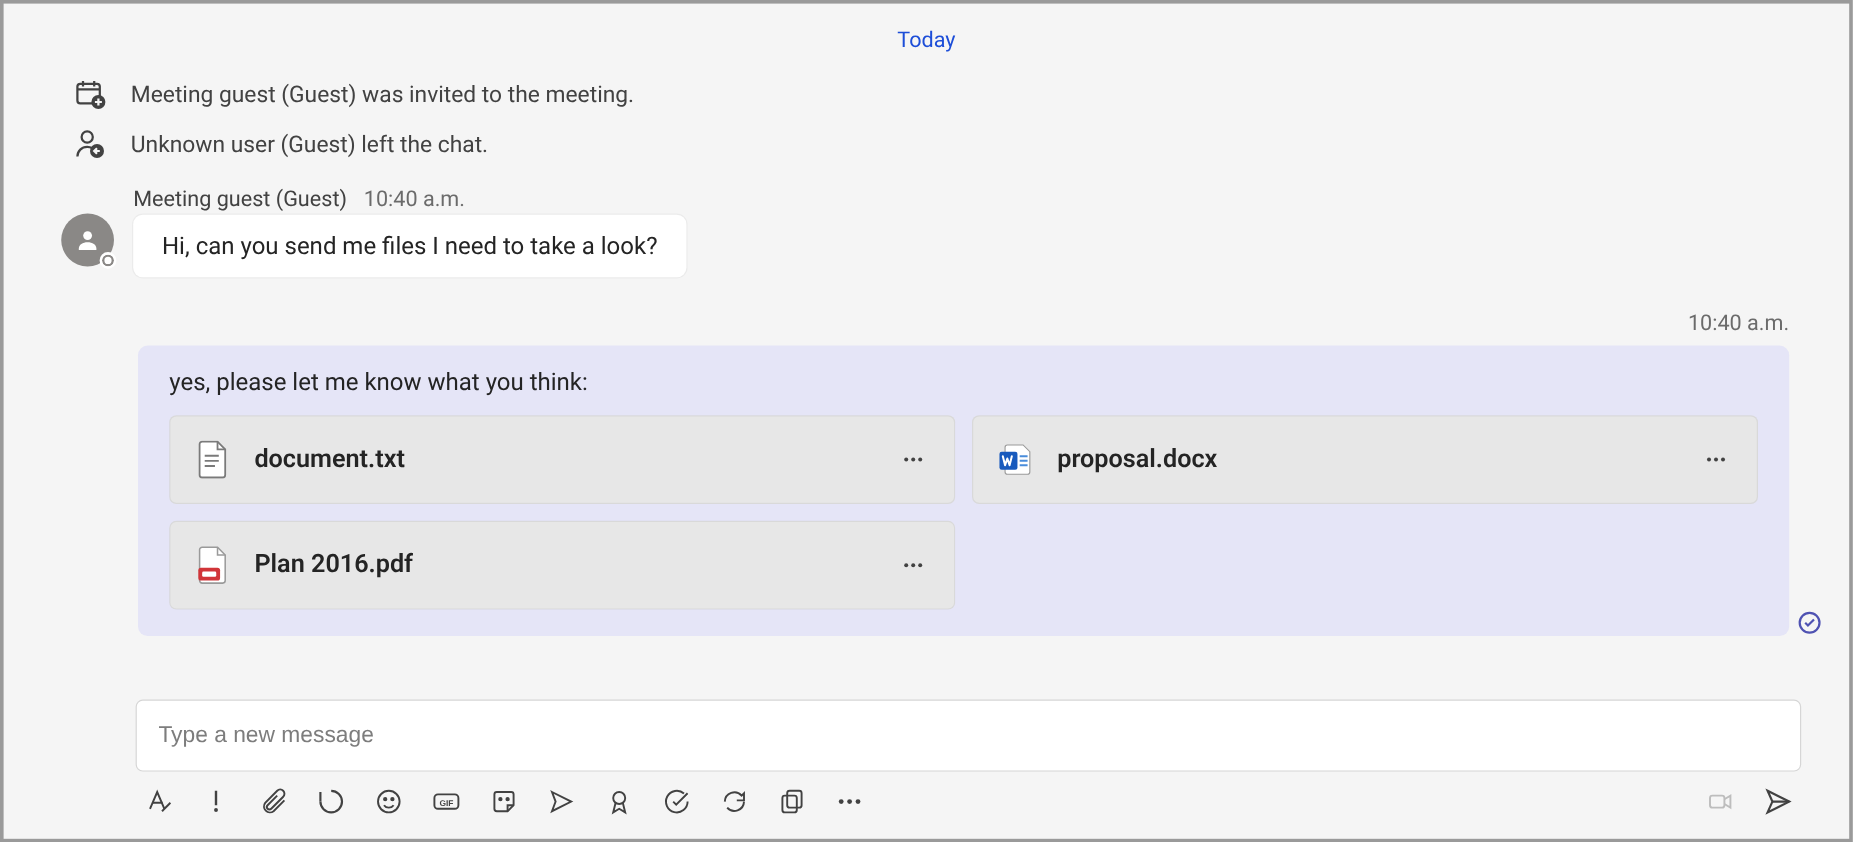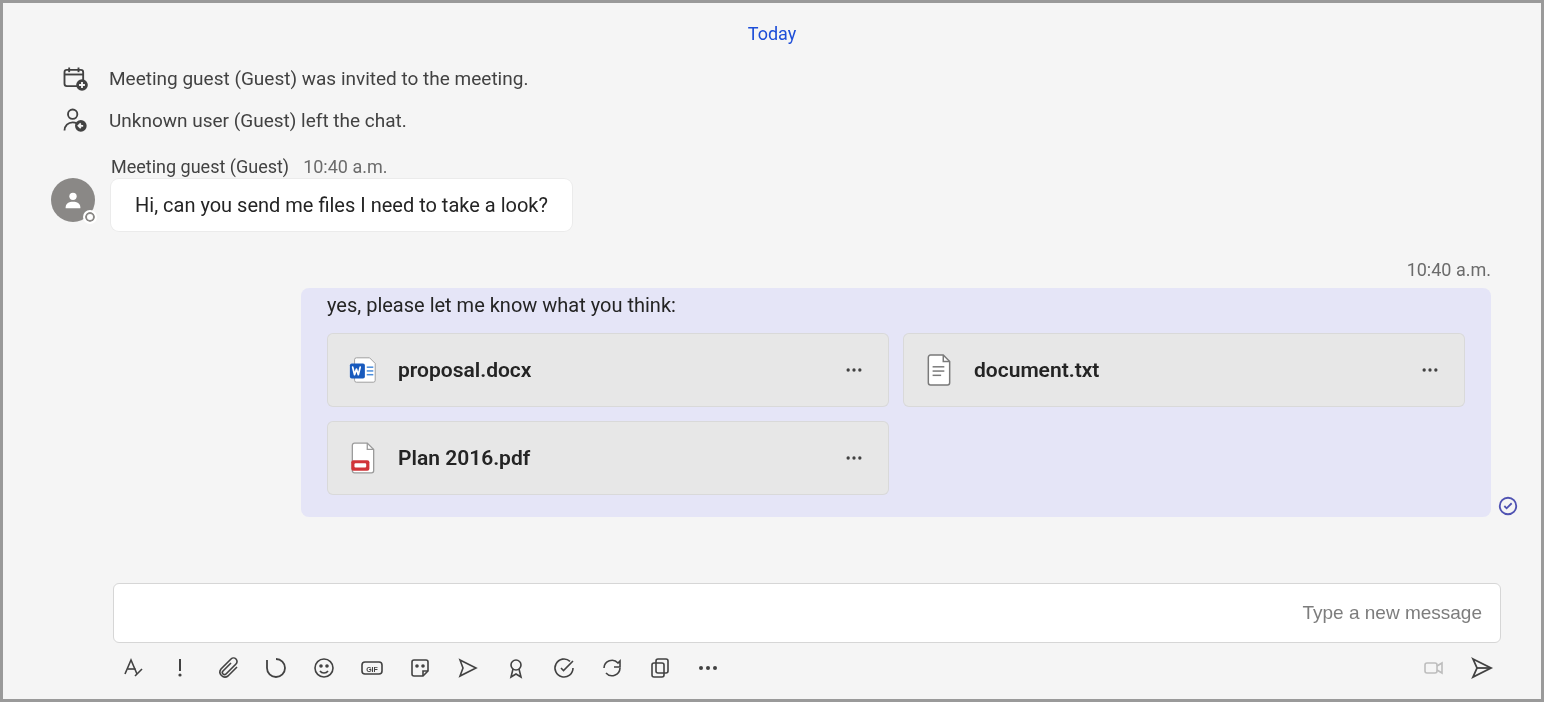--- a/index.html
+++ b/index.html
@@ -63,22 +63,22 @@
     display:flex;
     flex-direction:column;
     align-items:flex-end;
     padding-right:10px;
     position:relative;
   }
   .out-ts { font-size:18px; color:#6b6b6b; margin-bottom:8px; }
   .bubble-out {
     background:#e5e5f7;
     border-radius:8px;
-    padding:5px 26px 22px 26px;
-    width:1190px;
+    padding:18px 26px 22px 26px;
+    width:1376px;
     position:relative;
   }
   .bubble-out .out-text { font-size:20px; color:#242424; margin-bottom:16px; }
   .attachments {
     display:grid;
     grid-template-columns: 1fr 1fr;
     gap:14px;
   }
   .attachment {
     background:#e7e7e7;
@@ -107,21 +107,21 @@
     background:#ffffff;
     border:1px solid #d6d6d6;
     border-radius:6px;
     height:60px;
     display:flex;
     align-items:center;
     padding:0 18px;
   }
   .compose-box input {
     border:none; outline:none; width:100%;
-    font-size:19px; color:#242424; background:transparent;text-align:right;
+    font-size:19px; color:#242424; background:transparent;
   }
   .compose-box input::placeholder { color:#7d7d7d; }
   .compose-toolbar {
     display:flex;
     align-items:center;
     justify-content:space-between;
     margin-top:12px;
     padding:0 6px;
   }
   .tb-left, .tb-right { display:flex; gap:22px; align-items:center; }
@@ -185,20 +185,40 @@
   </div>
 
   <div class="msg-outgoing">
     <div class="out-ts">10:40 a.m.</div>
     <div class="bubble-out">
       <div class="out-text">yes, please let me know what you think:</div>
       <div class="attachments">
 
         <div class="attachment">
           <span class="file-ico">
+            <svg viewBox="0 0 24 30" width="26" height="32">
+              <path d="M4 1h12l6 6v20a2 2 0 0 1-2 2H4a2 2 0 0 1-2-2V3a2 2 0 0 1 2-2z" fill="#fff" stroke="#7a7a7a" stroke-width="1.4"></path>
+              <path d="M16 1v6h6" fill="none" stroke="#7a7a7a" stroke-width="1.4"></path>
+              <line x1="6" y1="12" x2="17" y2="12" stroke="#7a7a7a" stroke-width="1.4"></line>
+              <line x1="6" y1="16" x2="17" y2="16" stroke="#7a7a7a" stroke-width="1.4"></line>
+              <line x1="6" y1="20" x2="14" y2="20" stroke="#7a7a7a" stroke-width="1.4"></line>
+            </svg>
+          </span>
+          <span class="fname">document.txt</span>
+          <span class="more">
+            <svg viewBox="0 0 24 24" width="20" height="20" fill="currentColor">
+                <circle cx="5" cy="12" r="2"></circle>
+                <circle cx="12" cy="12" r="2"></circle>
+                <circle cx="19" cy="12" r="2"></circle>
+              </svg>
+          </span>
+        </div>
+
+        <div class="attachment">
+          <span class="file-ico">
             <svg viewBox="0 0 32 32" width="30" height="30">
               <path d="M9 3h14l6 6v18a2 2 0 0 1-2 2H9a2 2 0 0 1-2-2V5a2 2 0 0 1 2-2z" fill="#fff" stroke="#9a9a9a"></path>
               <rect x="2" y="9" width="16" height="16" rx="2" fill="#185abd"></rect>
               <path d="M5 13l2 8 2-6 2 6 2-8" stroke="#fff" stroke-width="1.8" fill="none" stroke-linejoin="round" stroke-linecap="round"></path>
               <line x1="20" y1="13" x2="27" y2="13" stroke="#4a8ddb" stroke-width="1.6"></line>
               <line x1="20" y1="17" x2="27" y2="17" stroke="#4a8ddb" stroke-width="1.6"></line>
               <line x1="20" y1="21" x2="27" y2="21" stroke="#4a8ddb" stroke-width="1.6"></line>
             </svg>
           </span>
           <span class="fname">proposal.docx</span>
@@ -207,40 +227,20 @@
                 <circle cx="5" cy="12" r="2"></circle>
                 <circle cx="12" cy="12" r="2"></circle>
                 <circle cx="19" cy="12" r="2"></circle>
               </svg>
           </span>
         </div>
 
         <div class="attachment">
           <span class="file-ico">
             <svg viewBox="0 0 24 30" width="26" height="32">
-              <path d="M4 1h12l6 6v20a2 2 0 0 1-2 2H4a2 2 0 0 1-2-2V3a2 2 0 0 1 2-2z" fill="#fff" stroke="#7a7a7a" stroke-width="1.4"></path>
-              <path d="M16 1v6h6" fill="none" stroke="#7a7a7a" stroke-width="1.4"></path>
-              <line x1="6" y1="12" x2="17" y2="12" stroke="#7a7a7a" stroke-width="1.4"></line>
-              <line x1="6" y1="16" x2="17" y2="16" stroke="#7a7a7a" stroke-width="1.4"></line>
-              <line x1="6" y1="20" x2="14" y2="20" stroke="#7a7a7a" stroke-width="1.4"></line>
-            </svg>
-          </span>
-          <span class="fname">document.txt</span>
-          <span class="more">
-            <svg viewBox="0 0 24 24" width="20" height="20" fill="currentColor">
-                <circle cx="5" cy="12" r="2"></circle>
-                <circle cx="12" cy="12" r="2"></circle>
-                <circle cx="19" cy="12" r="2"></circle>
-              </svg>
-          </span>
-        </div>
-
-        <div class="attachment">
-          <span class="file-ico">
-            <svg viewBox="0 0 24 30" width="26" height="32">
               <path d="M4 1h12l6 6v20a2 2 0 0 1-2 2H4a2 2 0 0 1-2-2V3a2 2 0 0 1 2-2z" fill="#fff" stroke="#9a9a9a" stroke-width="1.2"></path>
               <path d="M16 1v6h6" fill="none" stroke="#9a9a9a" stroke-width="1.2"></path>
               <rect x="1" y="17" width="17" height="10" rx="2" fill="#d13438"></rect>
               <rect x="4" y="20" width="11" height="4" rx="1" fill="#fff"></rect>
             </svg>
           </span>
           <span class="fname">Plan 2016.pdf</span>
           <span class="more">
             <svg viewBox="0 0 24 24" width="20" height="20" fill="currentColor">
                 <circle cx="5" cy="12" r="2"></circle>

